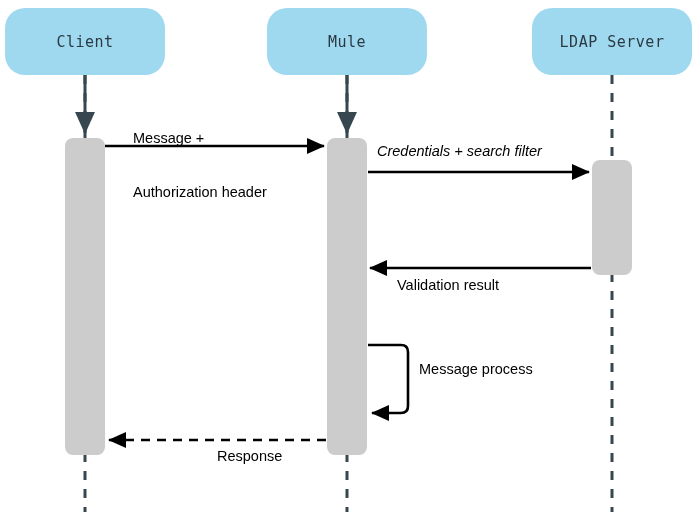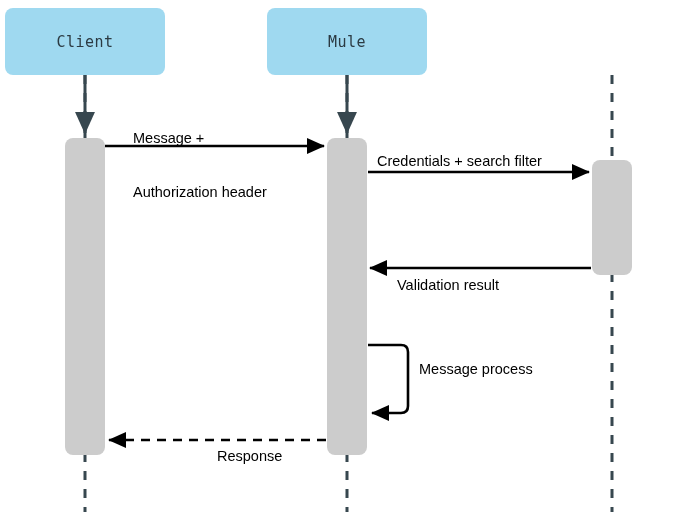--- a/index.html
+++ b/index.html
@@ -21,21 +21,21 @@
   #diagram-svg {
     position: absolute;
     top: 0;
     left: 0;
   }
   .participant-box {
     position: absolute;
     width: 160px;
     height: 67px;
     background: #9FD9F0;
-    border-radius: 8px;
+    border-radius: 20px;
     display: flex;
     align-items: center;
     justify-content: center;
   }
   .participant-label {
     font-family: "DejaVu Sans Mono", "Liberation Mono", monospace;
     font-size: 15px;
     color: #2B3A42;
     letter-spacing: 0.5px;
     white-space: nowrap;
@@ -96,27 +96,30 @@
   </svg>
 
   <div class="participant-box" style="left:5px; top:8px;">
     <span class="participant-label">Client</span>
   </div>
 
   <div class="participant-box" style="left:267px; top:8px;">
     <span class="participant-label">Mule</span>
   </div>
 
+  <div class="participant-box" style="left:532px; top:8px;">
+    <span class="participant-label">LDAP Server</span>
+  </div>
 
   <div class="msg-label" style="left:133px; top:93px; text-align:left;">
     <div>Message +</div>
     <div>Authorization header</div>
   </div>
 
-  <div class="msg-label" style="left:377px; top:152px;">Credentials + search filter</div>
+  <div class="msg-label" style="left:377px; top:142px;font-style:italic;">Credentials + search filter</div>
 
   <div class="msg-label" style="left:397px; top:276px;">Validation result</div>
 
   <div class="msg-label" style="left:419px; top:360px;">Message process</div>
 
   <div class="msg-label" style="left:173px; top:447px;margin-left:44px;">Response</div>
 
 </div>
 
 </body></html>

